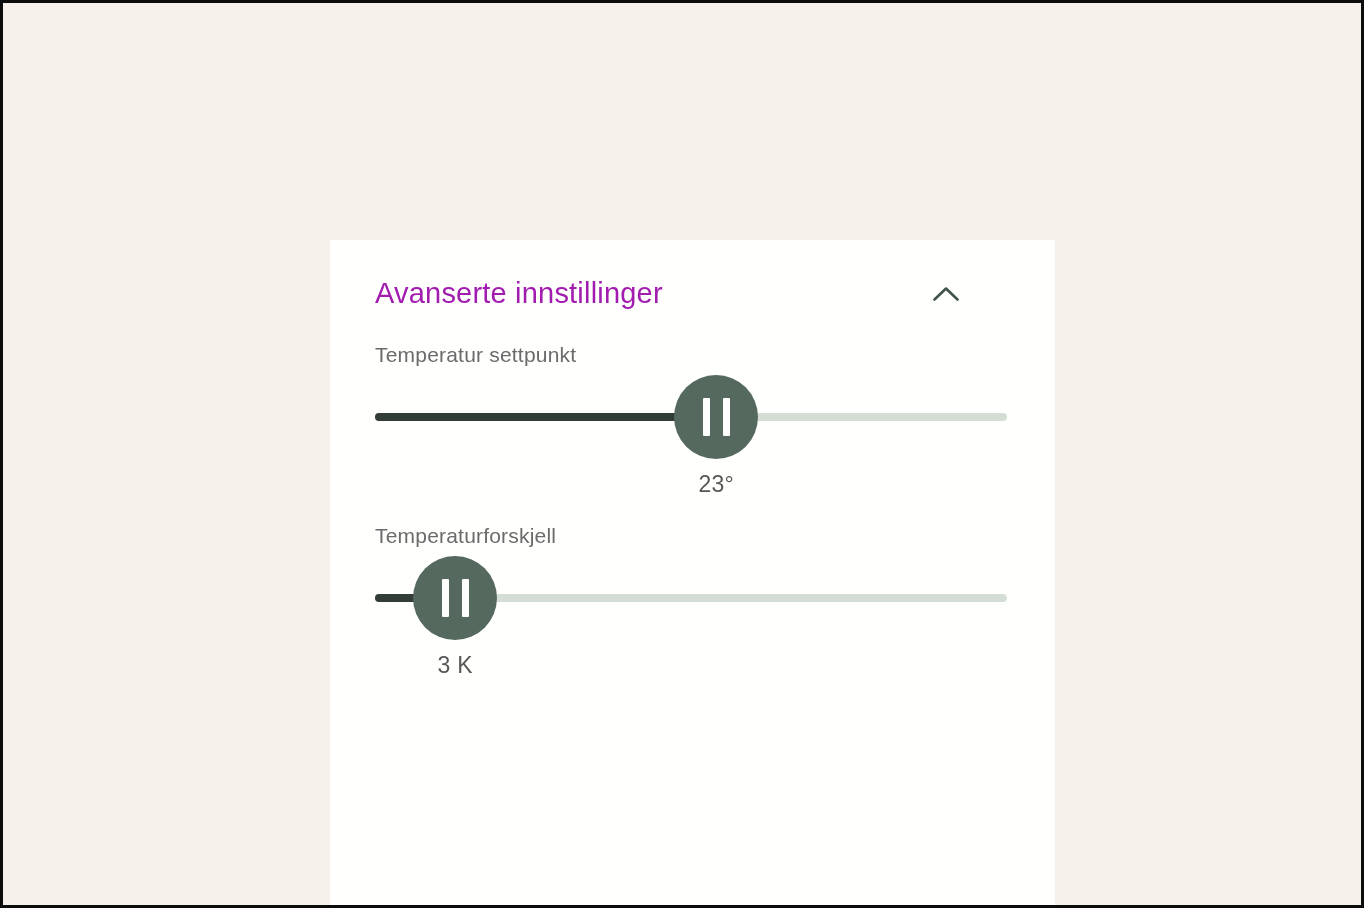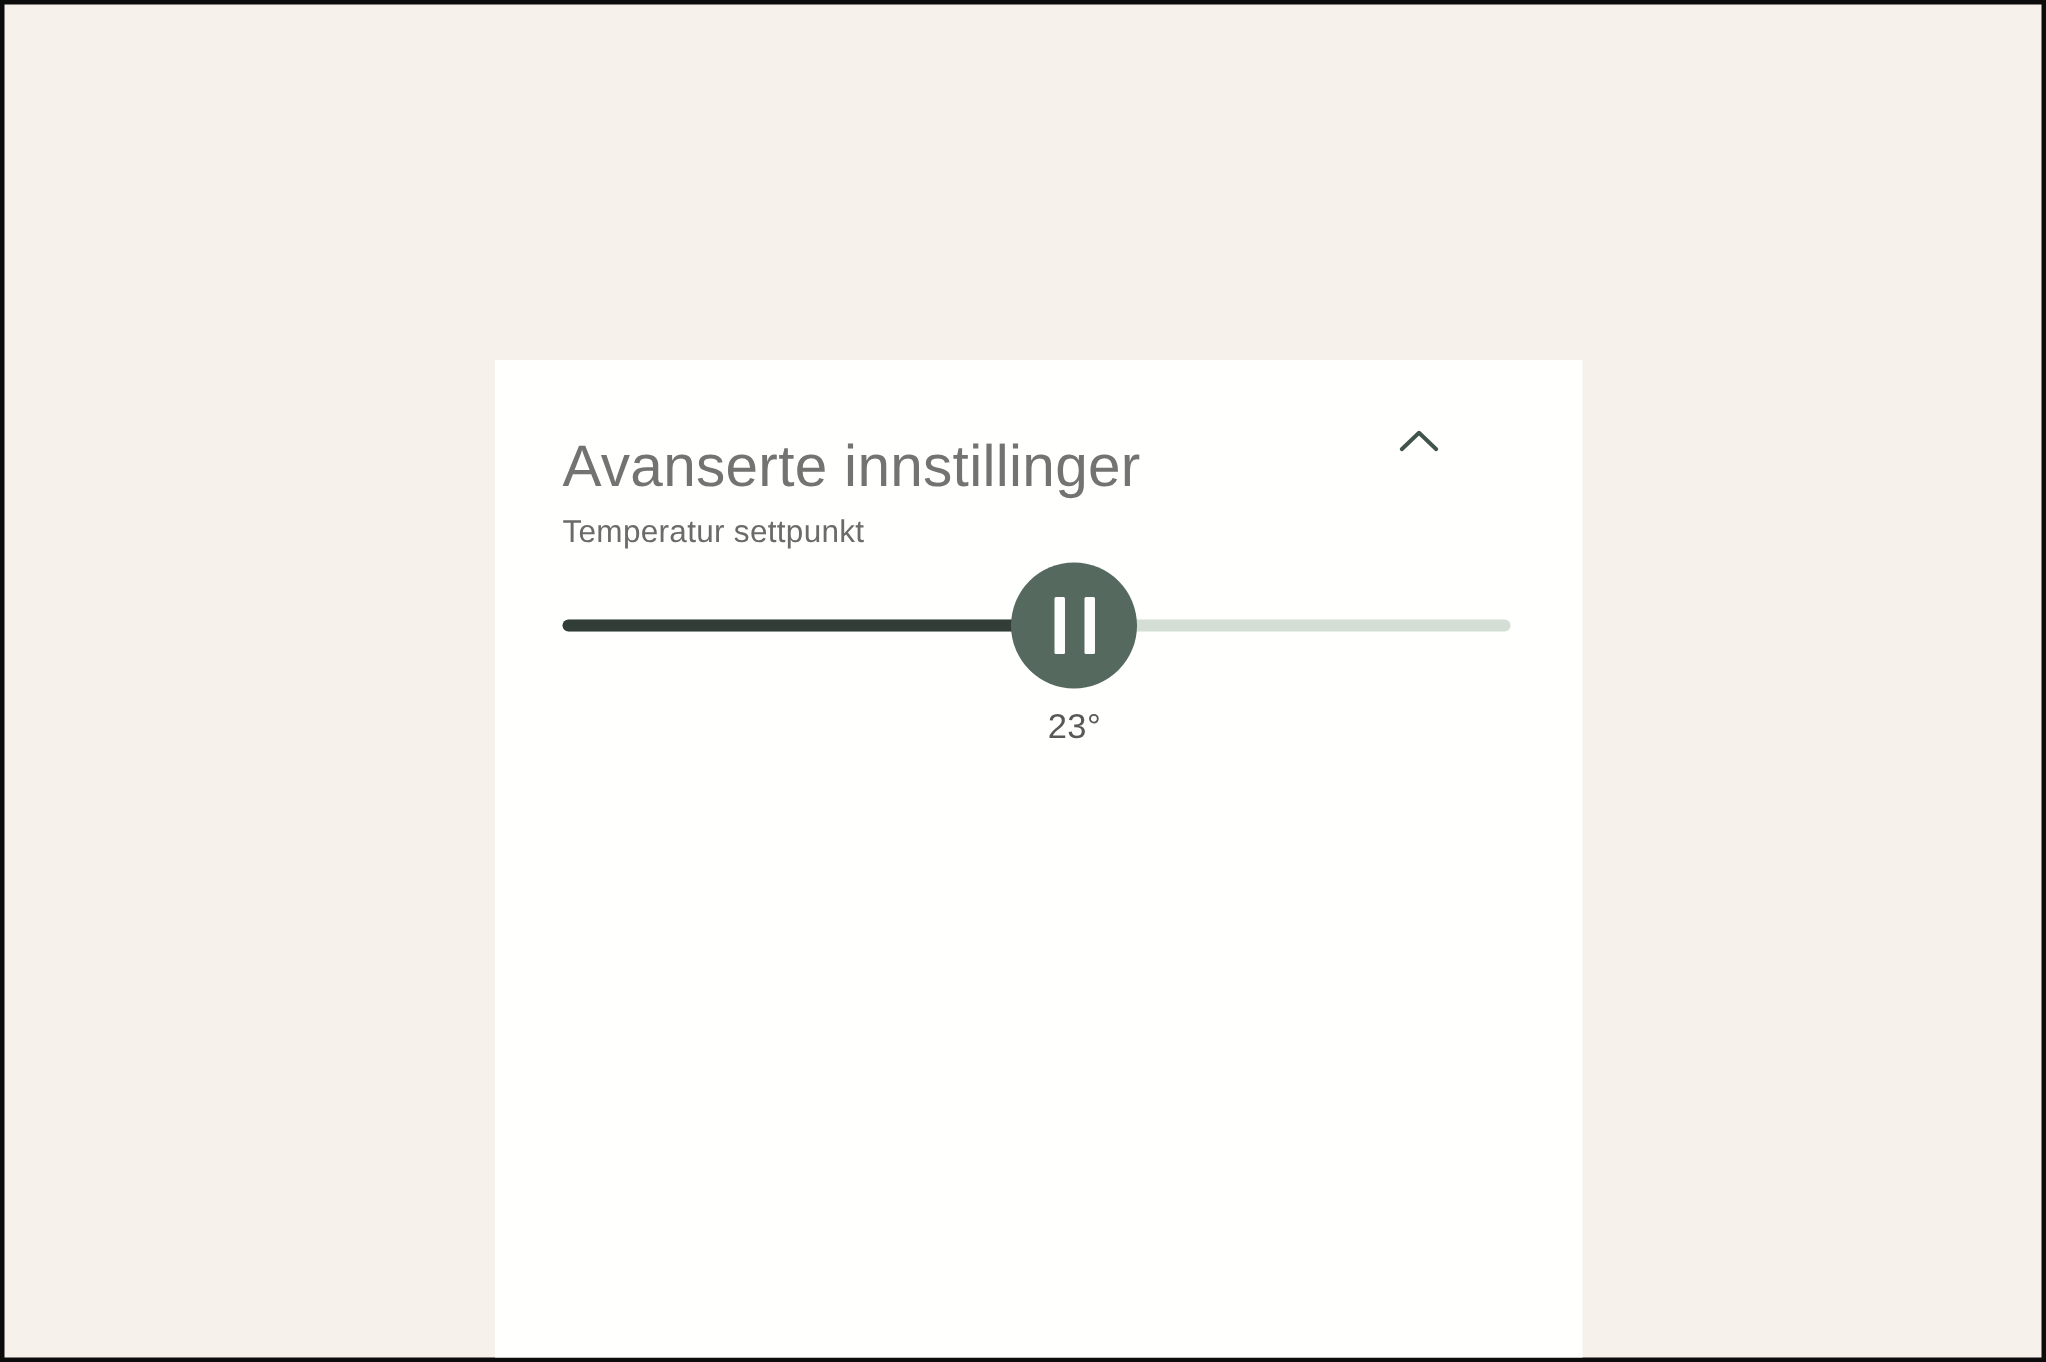--- a/index.html
+++ b/index.html
@@ -34,24 +34,23 @@
     background: var(--card, #fffffe);
   }
   .panel-header {
     position: absolute;
     left: 45px; right: 45px; top: 34px;
     height: 40px;
   }
   .panel-title {
     position: absolute;
     left: 0; top: 3px;
-    font-size: 39px;
-    color: #737373;
+    font-size: 29px;
+    color: #a21caf;
     letter-spacing: 0.2px;
-    margin-top: 13px;
   }
   .collapse-btn {
     position: absolute;
     right: 42px; top: 2px;
     width: 44px; height: 36px;
     background: transparent;
     border: none;
     padding: 0;
     cursor: pointer;
     display: flex; align-items: center; justify-content: center;
@@ -129,16 +128,28 @@
         <div class="track"></div>
         <div class="track-fill" style="width: 341.28px;"></div>
         <div class="handle" style="left: 299.28px;">
           <span class="pause-bar"></span>
           <span class="pause-bar"></span>
         </div>
       </div>
       <div class="slider-value" style="left: 386.28px;">23°</div>
     </div>
 
+    <div class="slider-group g1">
+      <div class="slider-label">Temperaturforskjell</div>
+      <div class="slider">
+        <div class="track"></div>
+        <div class="track-fill" style="width: 80.264px;"></div>
+        <div class="handle" style="left: 38.264px;">
+          <span class="pause-bar"></span>
+          <span class="pause-bar"></span>
+        </div>
+      </div>
+      <div class="slider-value" style="left: 125.264px;">3 K</div>
+    </div>
 
 
   </div>
 </div>
 
 </body></html>

